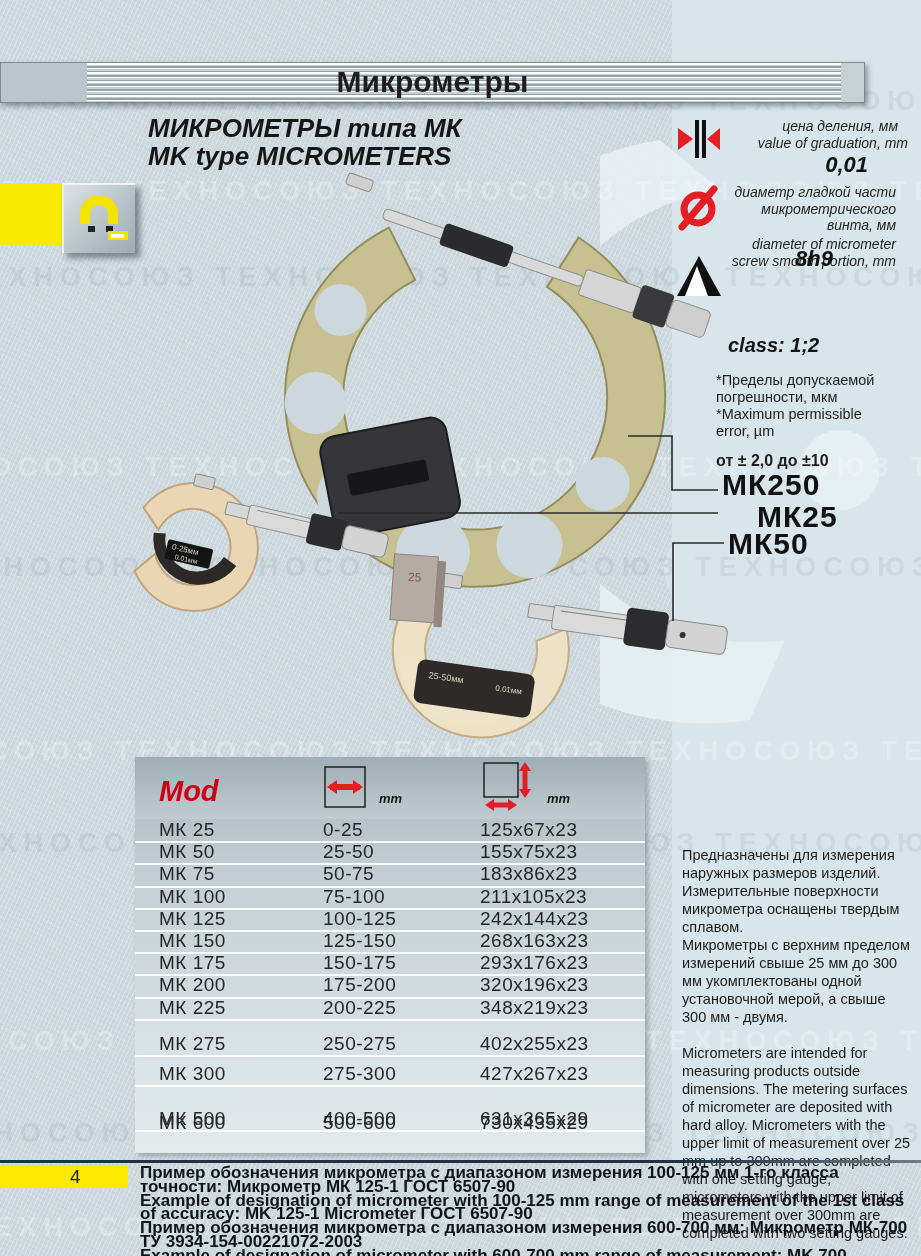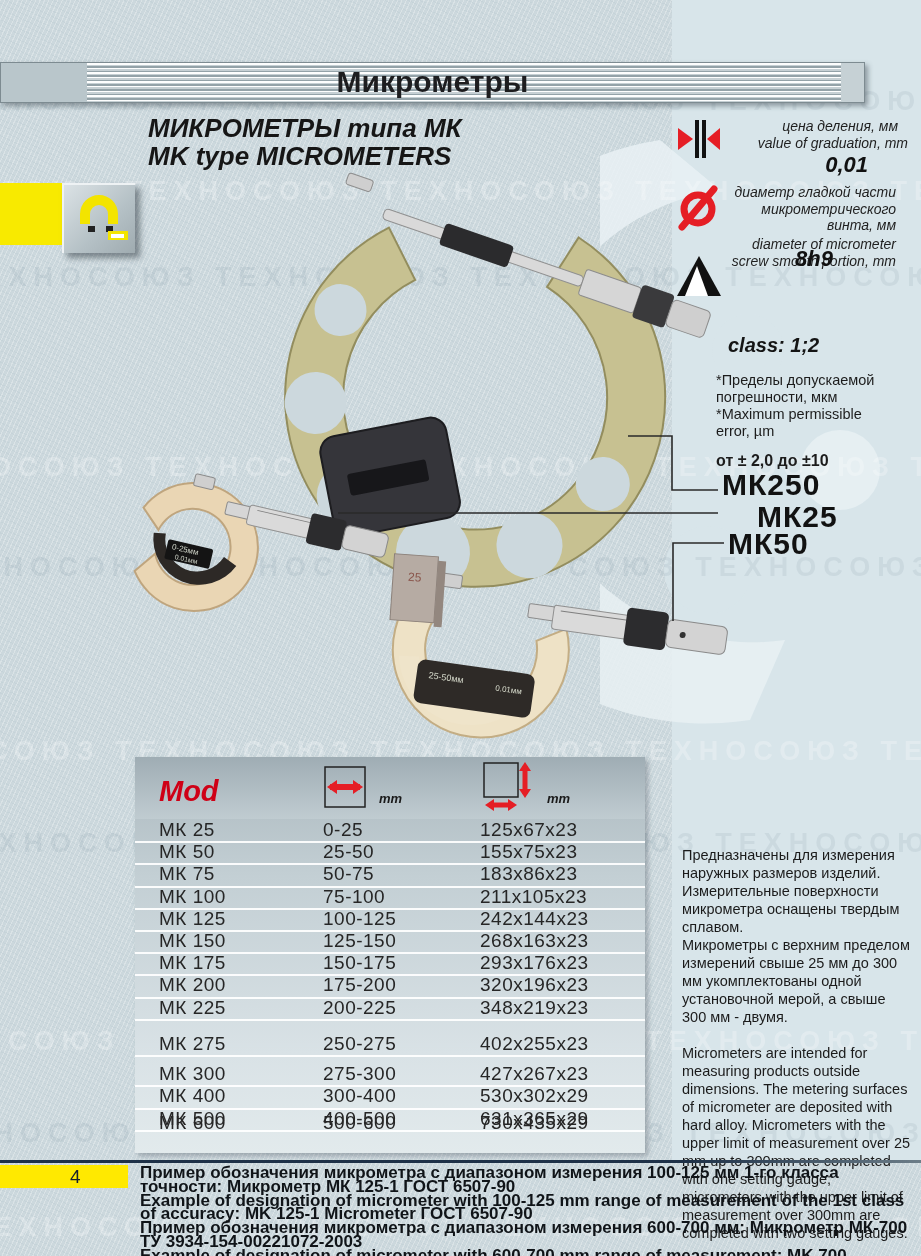--- a/index.html
+++ b/index.html
@@ -292,25 +292,20 @@
     <div class="trow" style="top:276px">
         <span class="c1">МК 275</span>
         <span class="c2">250-275</span>
         <span class="c3">402x255x23</span>
       </div>
     <div class="trow" style="top:306.2px">
         <span class="c1">МК 300</span>
         <span class="c2">275-300</span>
         <span class="c3">427x267x23</span>
       </div>
-    <div class="trow" style="top:328.4px">
-        <span class="c1">МК 400</span>
-        <span class="c2">300-400</span>
-        <span class="c3">530x302x29</span>
-      </div>
     <div class="trow" style="top:350.6px">
         <span class="c1">МК 500</span>
         <span class="c2">400-500</span>
         <span class="c3">631x365x29</span>
       </div>
     <div class="trow" style="top:355px;border-bottom:none;text-align:right;">
         <span class="c1">МК 600</span>
         <span class="c2">500-600</span>
         <span class="c3">730x435x29</span>
       </div>

